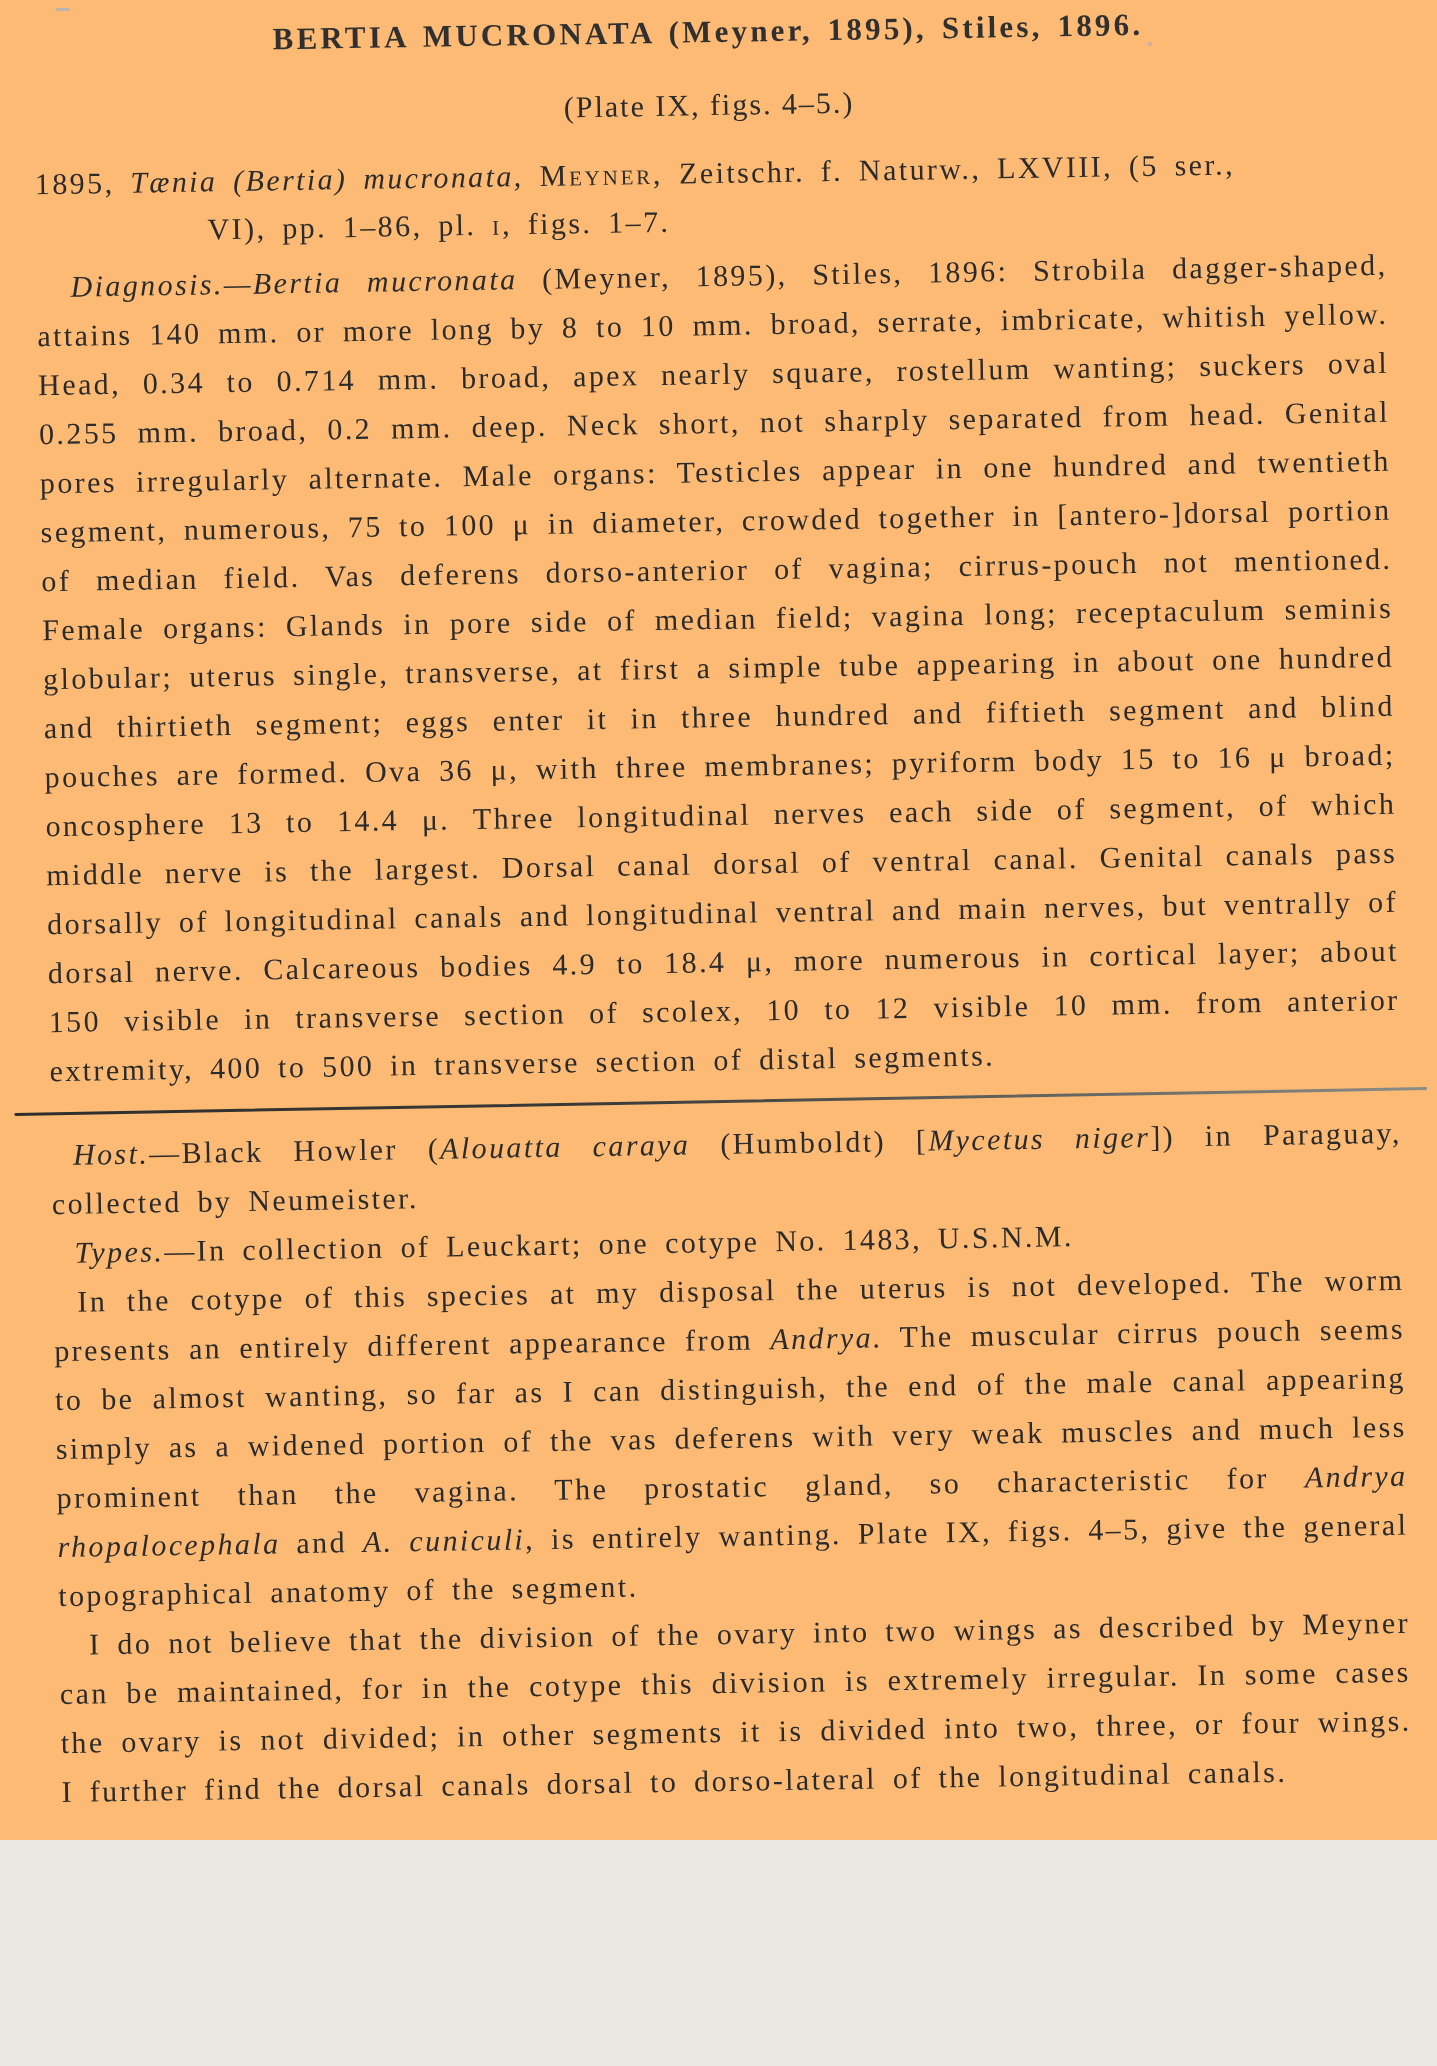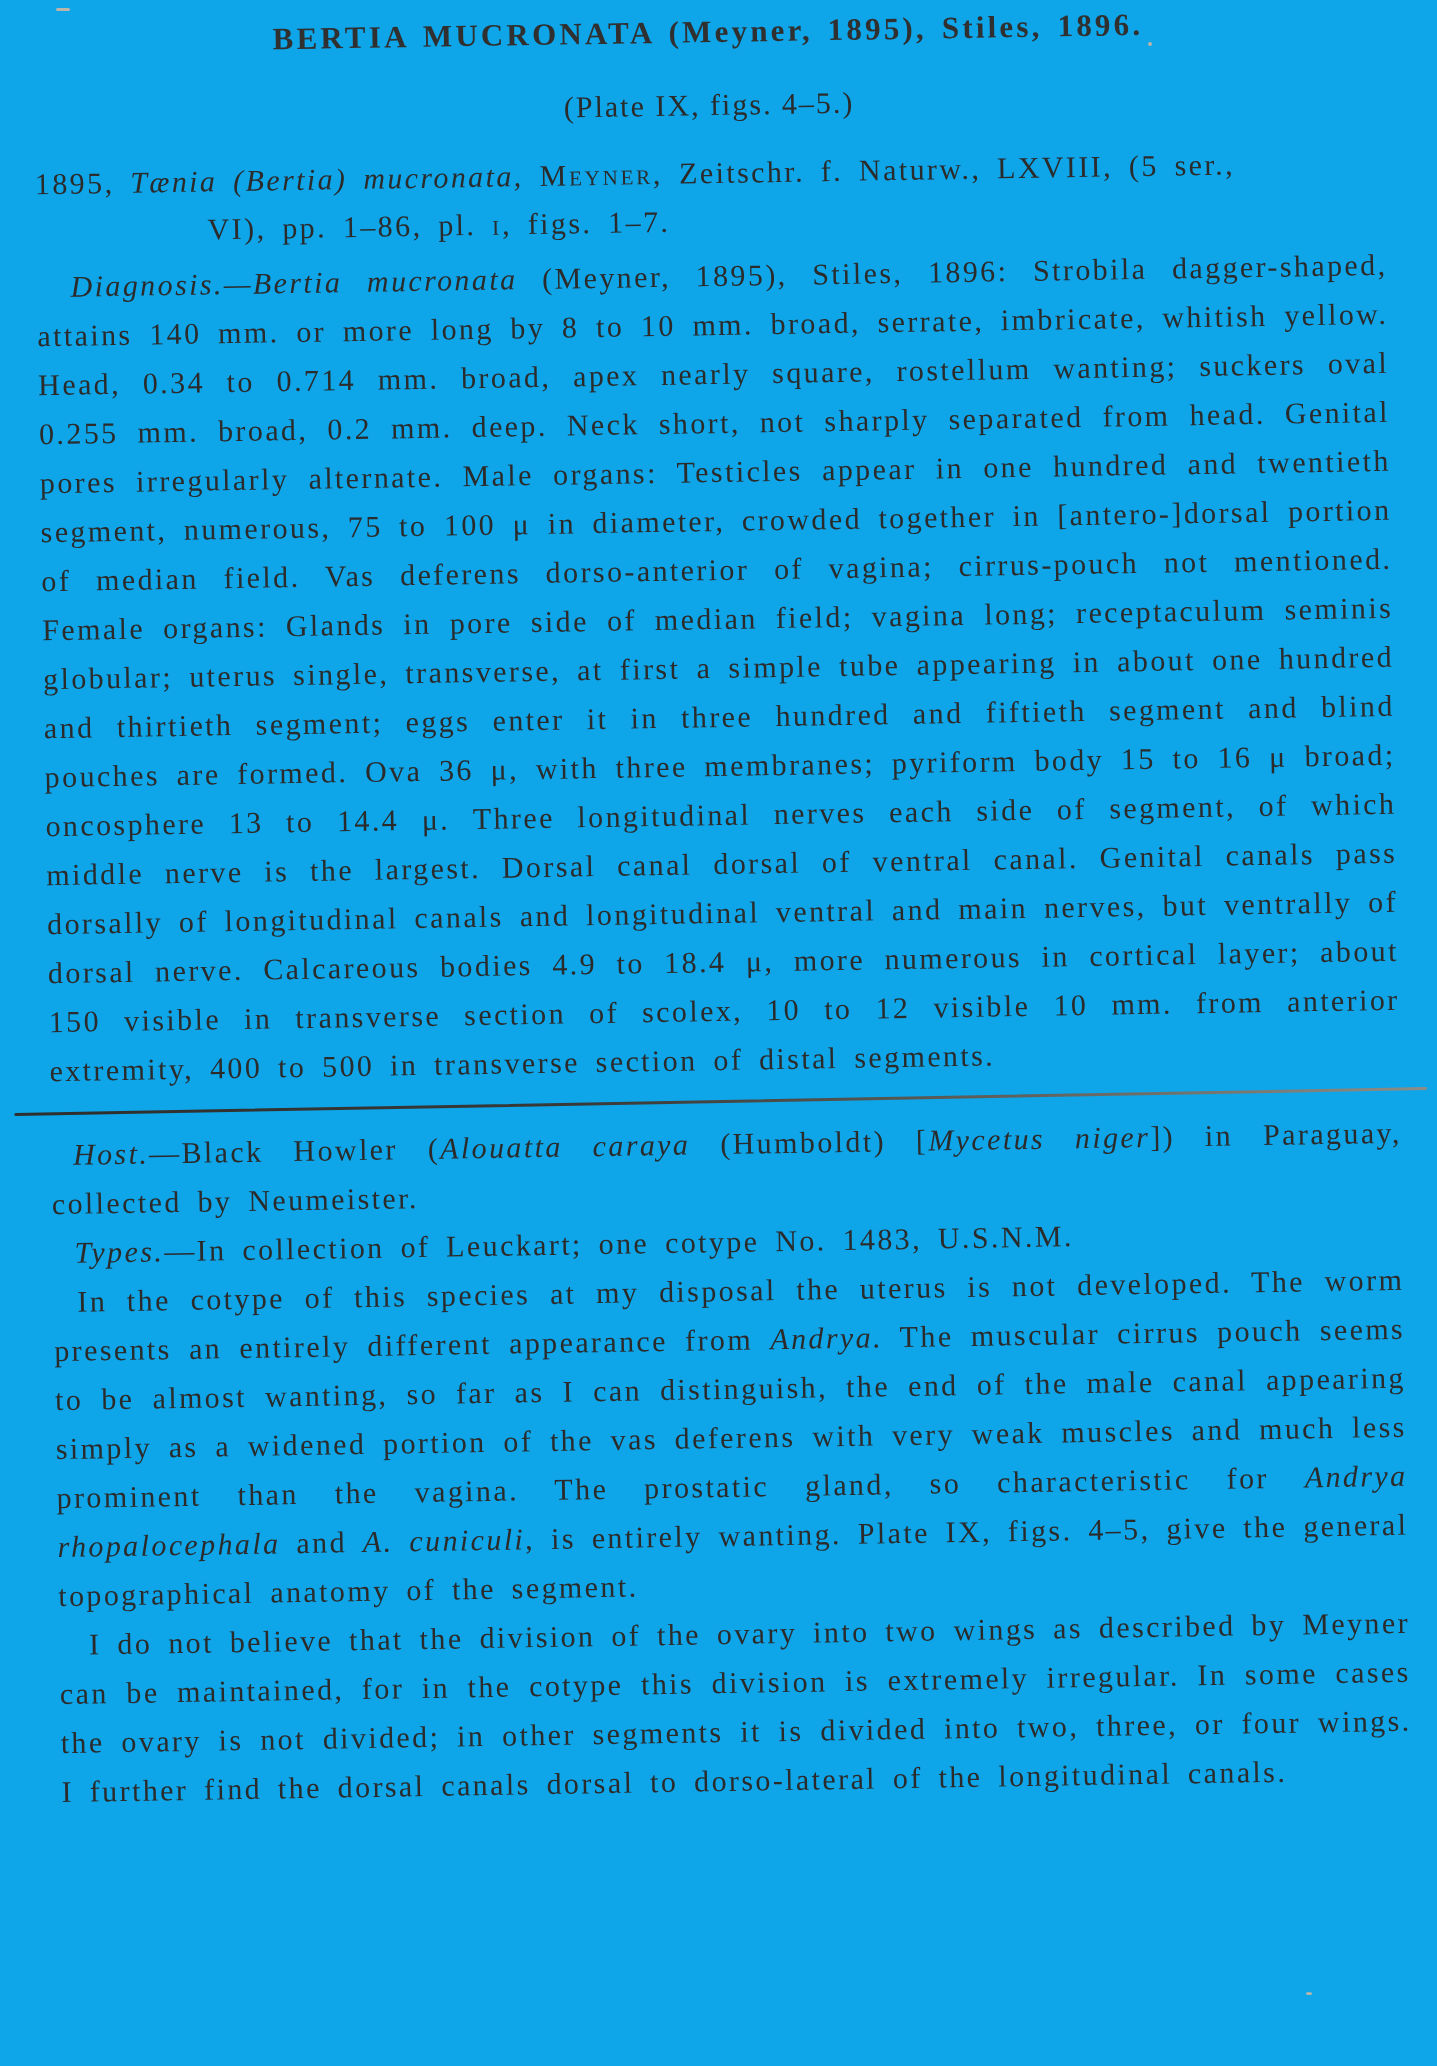--- a/index.html
+++ b/index.html
@@ -3,22 +3,22 @@
 <meta charset="utf-8">
 <style>
   * { margin:0; padding:0; box-sizing:border-box; }
   html,body { width:1437px; height:2066px; }
   body {
     background:#e9e7e2;
     font-family:"Liberation Serif","DejaVu Serif",serif;
   }
   .page {
     position:relative;
-    width:1437px; height:2066px;
-    background:#0ea5e9;
+    width:1437px; height:1840px;
+    background:#fdba74;
     color:#2b2b2b;
     overflow:hidden;
   }
   .content {
     position:absolute;
     left:44px; top:12px;
     width:1351px;
     transform:rotate(-0.95deg);
     transform-origin:50% 40%;
   }

